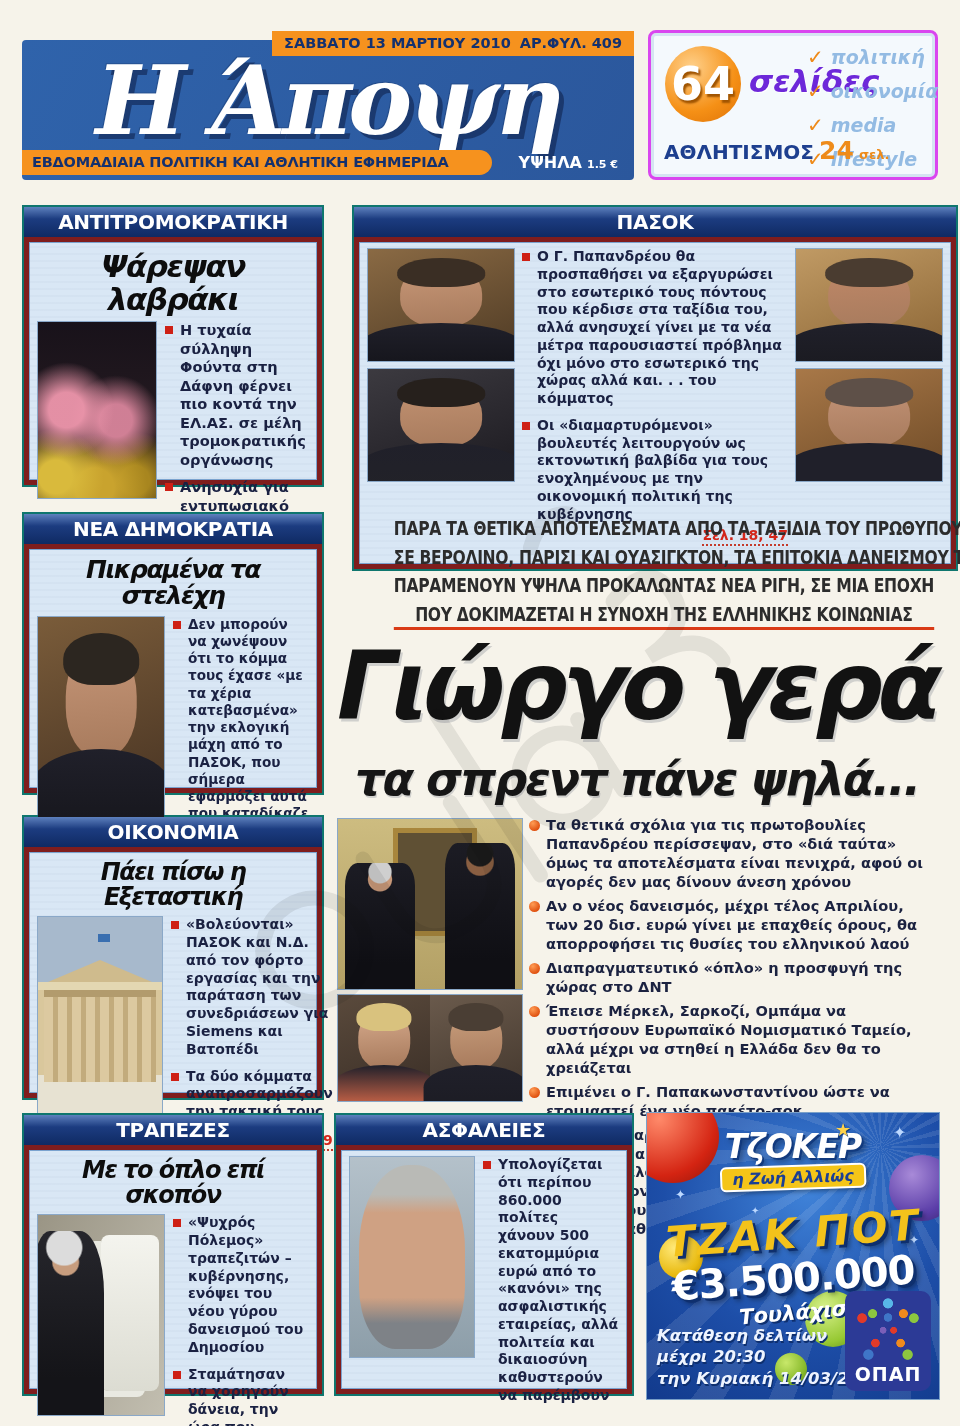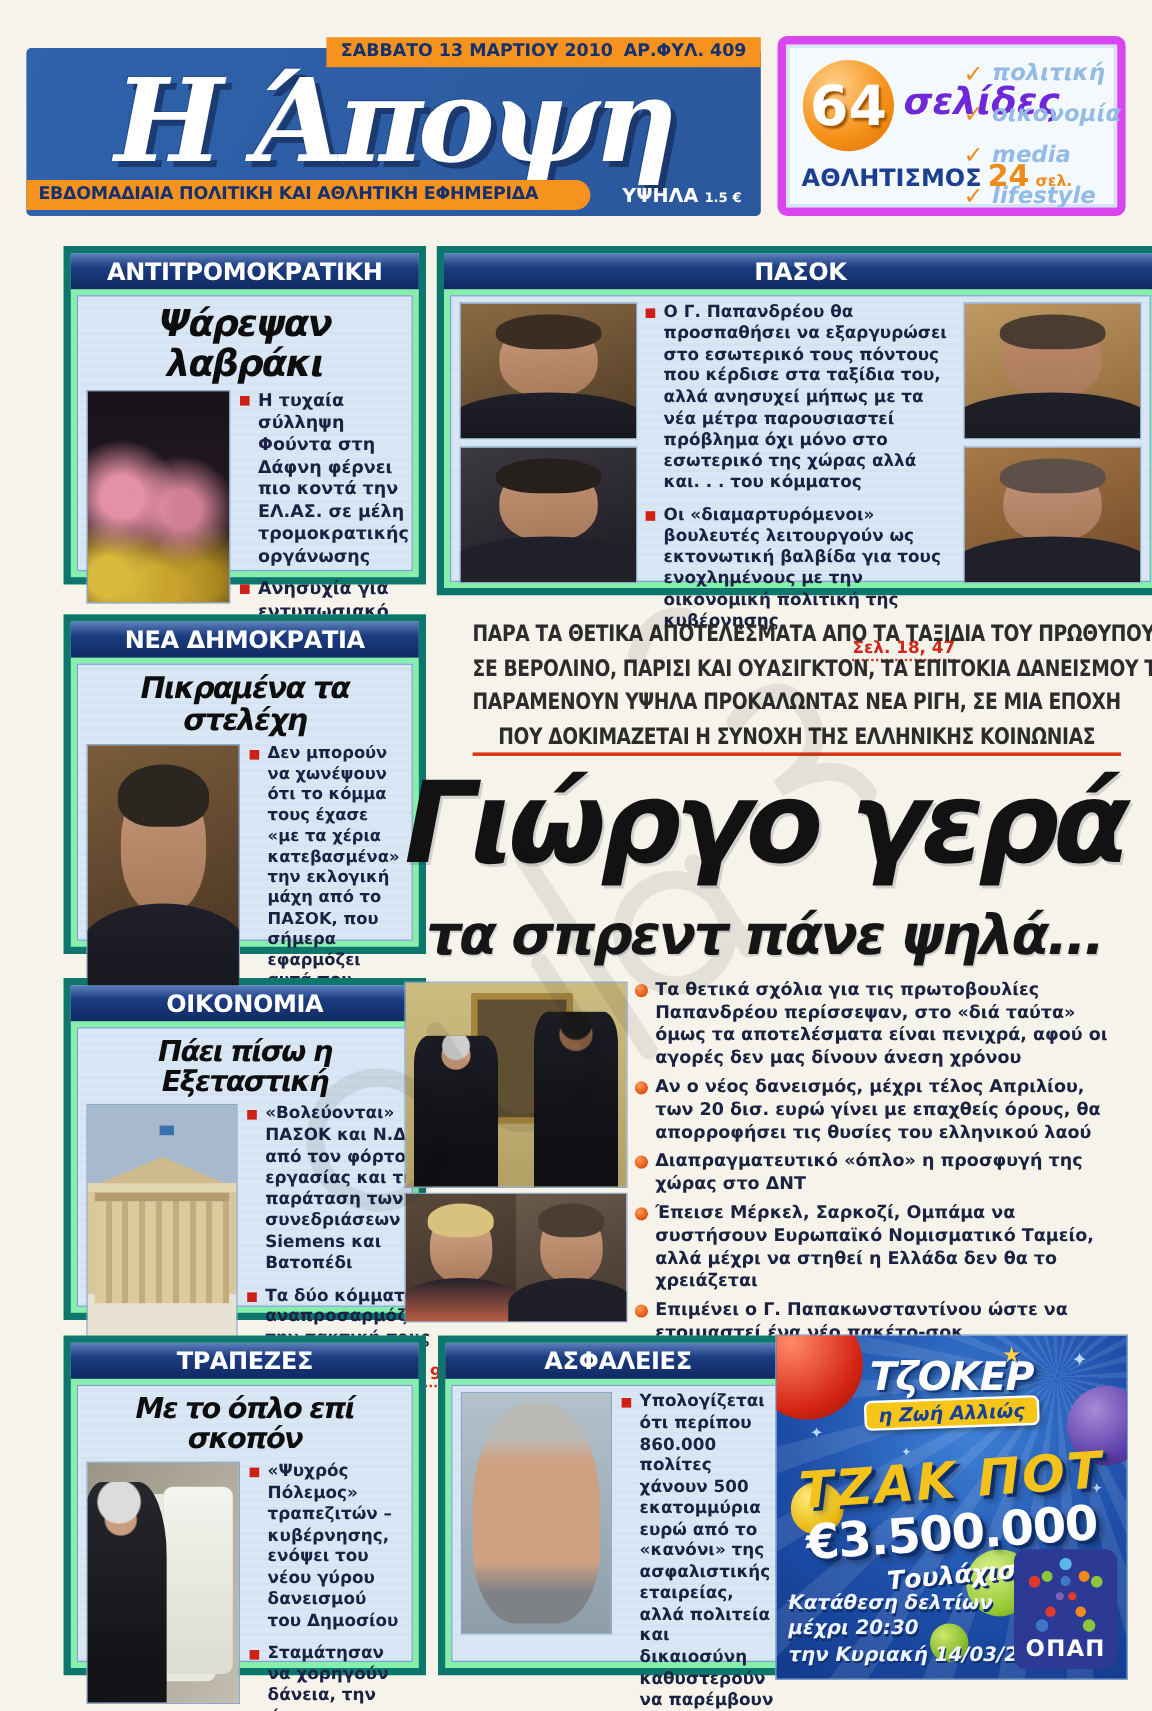--- a/index.html
+++ b/index.html
@@ -13,37 +13,37 @@
     text-shadow:5px 5px 0 rgba(12,30,70,.55),-1px -1px 0 rgba(12,30,70,.25);}
   .date-band{position:absolute;left:272px;top:31px;width:362px;height:25px;background:#f6921e;display:flex;justify-content:space-between;
     padding:0 12px;box-sizing:border-box;line-height:25px;font-size:14.5px;font-weight:bold;color:#14316f;}
   .sub-band{position:absolute;left:22px;top:150px;width:470px;height:25px;background:#f6921e;border-radius:0 14px 14px 0;
     line-height:25px;font-size:14.5px;font-weight:bold;color:#14316f;padding-left:10px;box-sizing:border-box;letter-spacing:-0.2px;}
   .price{position:absolute;right:16px;bottom:8px;color:#fff;}
   .price b{font-size:16px;font-weight:900;}
   .price span{font-size:11px;font-weight:bold;}
 
   
-  .info{position:absolute;left:648px;top:30px;width:290px;height:150px;background:#f4f9fd;border:7px solid #d946ef;border-radius:8px;
+  .info{position:absolute;left:648px;top:30px;width:290px;height:150px;background:#f4f9fd;border:3px solid #d946ef;border-radius:8px;
     box-shadow:0 0 0 3px #d5e4f2 inset;box-sizing:border-box;}
   .circle64{position:absolute;left:14px;top:13px;width:76px;height:76px;border-radius:50%;
     background:radial-gradient(circle at 35% 28%,#ffd08a,#f59016 60%,#dd7106);display:flex;align-items:center;justify-content:center;
     color:#fff;font-weight:900;font-size:46px;text-shadow:2px 3px 2px #a05400;}
   .selides{position:absolute;left:98px;top:30px;font-size:31px;font-weight:900;font-style:italic;color:#6d28d9;text-shadow:1px 1px 0 #fff;}
   .checks{position:absolute;right:10px;top:12px;width:118px;height:126px;display:flex;flex-direction:column;justify-content:space-between;}
   .chk{display:flex;gap:7px;align-items:center;}
   .chk .tick{color:#ee8b1a;font-weight:900;font-size:20px;}
   .chk .lbl{color:#93bbe3;font-weight:900;font-style:italic;font-size:19px;}
   .sports{position:absolute;left:13px;bottom:12px;white-space:nowrap;}
   .sports .s1{color:#1d3f8f;font-weight:900;font-size:20px;}
   .sports .s2{color:#ee8b1a;font-weight:900;font-size:25px;}
   .sports .s3{color:#ee8b1a;font-weight:900;font-size:13px;}
 
   
-  .box{position:absolute;background:#86efac;border:6px solid #0f766e;box-sizing:border-box;margin-left:31px;}
+  .box{position:absolute;background:#7f1d1d;border:2px solid #0f766e;box-sizing:border-box;}
   .hdr{height:30px;background:linear-gradient(180deg,#5d80bd 0,#1c3c80 40%,#0f2a63 100%);color:#fff;font-weight:bold;
     text-align:center;line-height:30px;font-size:20px;letter-spacing:-0.3px;}
   .inner{position:absolute;left:5px;right:5px;top:35px;bottom:5px;background:#d9e7f5;border:1px solid #7ba3cf;padding:5px 7px;box-sizing:border-box;
     background-image:repeating-linear-gradient(0deg,rgba(120,140,170,.05) 0 2px,transparent 2px 7px);}
   .hl{font-style:italic;font-weight:900;color:#0d0d0d;text-align:center;letter-spacing:-1.5px;margin:2px 0 6px;line-height:1.05;}
   .cols{display:flex;gap:8px;}
   .blt{position:relative;padding-left:15px;color:#1a2142;font-weight:bold;margin:0 0 9px;line-height:1.27;}
   .blt::before{content:"";position:absolute;left:0;top:5px;width:8px;height:8px;background:#ce2015;}
   .prow{text-align:right;margin-top:1px;}
   .pref{color:#d3261a;font-weight:bold;font-size:14px;border-bottom:2px dotted #c43a2a;padding-bottom:1px;}
@@ -196,34 +196,34 @@
         <div class="photo scene-forensic" style="width:118px;height:176px;"></div>
         <div style="flex:1;">
           <p class="blt" style="font-size:14.6px;">Η τυχαία σύλληψη Φούντα στη Δάφνη φέρνει πιο κοντά την ΕΛ.ΑΣ. σε μέλη τρομοκρατικής οργάνωσης</p>
           <p class="blt" style="font-size:14.6px;">Ανησυχία για εντυπωσιακό χτύπημα, εν μέσω κοινωνικής αναταραχής</p>
           <div class="prow"><span class="pref">Σελ. 51</span></div>
         </div>
       </div>
     </div>
   </div>
 
-  <div class="box" style="left:333px;top:205px;width:606px;height:291px;">
+  <div class="box" style="left:352px;top:205px;width:606px;height:366px;">
     <div class="hdr">ΠΑΣΟΚ</div>
     <div class="inner">
       <div style="display:flex;gap:7px;height:100%;">
         <div style="display:flex;flex-direction:column;gap:6px;">
           <div class="photo portrait" style="width:146px;height:112px;--bg1:#8a6a44;--bg2:#4e3a24;--skin:#c89878;--hair:#3a2e24;--suit:#14141a;">
               <i class="hair"></i>
             </div>
           <div class="photo portrait" style="width:146px;height:112px;--bg1:#3c3a40;--bg2:#1c1a20;--skin:#c29272;--hair:#26201c;--suit:#222228;">
               <i class="hair"></i>
             </div>
         </div>
         <div style="flex:1;">
-          <p class="blt" style="font-size:14px;">Ο Γ. Παπανδρέου θα προσπαθήσει να εξαργυρώσει στο εσωτερικό τους πόντους που κέρδισε στα ταξίδια του, αλλά ανησυχεί μήπως με τα νέα μέτρα παρουσιαστεί πρόβλημα όχι μόνο στο εσωτερικό της χώρας αλλά και. . .  του κόμματος</p>
+          <p class="blt" style="font-size:14px;">Ο Γ. Παπανδρέου θα προσπαθήσει να εξαργυρώσει στο εσωτερικό τους πόντους που κέρδισε στα ταξίδια του, αλλά ανησυχεί γίνει με τα νέα μέτρα παρουσιαστεί πρόβλημα όχι μόνο στο εσωτερικό της χώρας αλλά και. . .  του κόμματος</p>
           <p class="blt" style="font-size:14px;margin-bottom:2px;">Οι «διαμαρτυρόμενοι» βουλευτές λειτουργούν ως εκτονωτική βαλβίδα για τους ενοχλημένους με την οικονομική πολιτική της κυβέρνησης</p>
           <div class="prow"><span class="pref">Σελ. 18, 47</span></div>
         </div>
         <div style="display:flex;flex-direction:column;gap:6px;">
           <div class="photo portrait" style="width:146px;height:112px;--bg1:#c09a64;--bg2:#8a6434;--skin:#c08succ8;--skin:#c08868;--hair:#4a3c30;--suit:#1a1a20;">
               <i class="hair"></i>
             </div>
           <div class="photo portrait" style="width:146px;height:112px;--bg1:#a87848;--bg2:#6e4a26;--skin:#c49478;--hair:#5e5048;--suit:#20202a;">
               <i class="hair"></i>
             </div>

